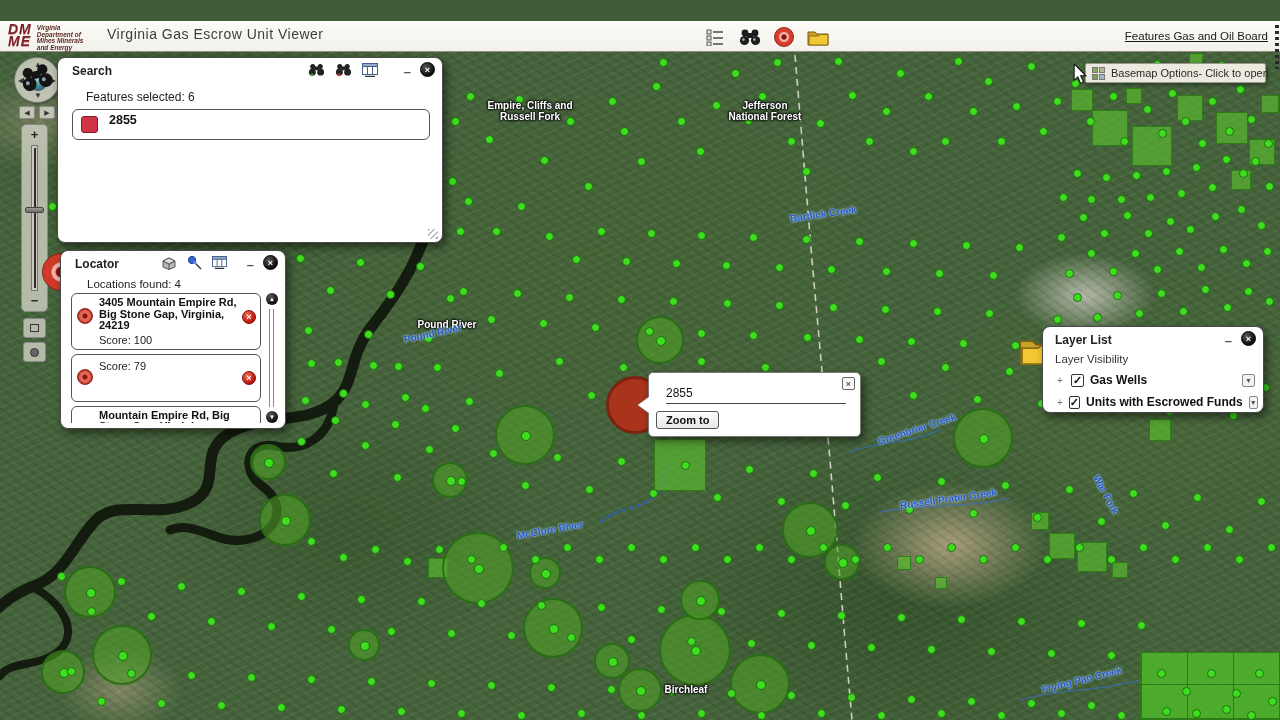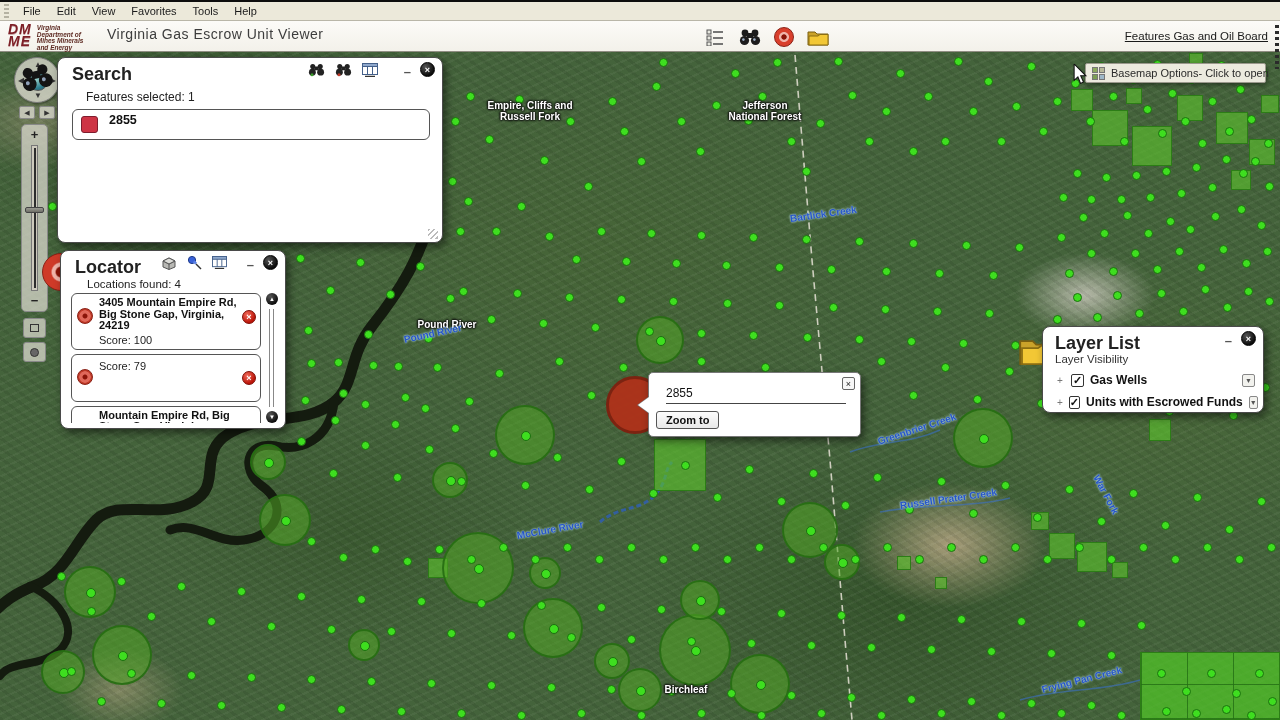--- a/index.html
+++ b/index.html
@@ -49,21 +49,21 @@
       background-image:repeating-linear-gradient(0deg, rgba(35,110,20,.8) 0 1px, transparent 1px 34px),
                        repeating-linear-gradient(90deg, rgba(35,110,20,.8) 0 1px, transparent 1px 46px); }
   .map-label-white { position:absolute; z-index:4; font-size:10px; font-weight:bold; color:#fff; text-align:center; width:86px; line-height:11px;
       text-shadow:-1px 0 2px #111, 1px 0 2px #111, 0 -1px 2px #111, 0 1px 2px #111; }
   .map-label-blue { position:absolute; z-index:4; font-size:10px; font-weight:bold; color:#2756c8; white-space:nowrap;
       text-shadow:0 0 2px #bcd6f0, 0 0 2px #9cc; }
   .selected-marker { position:absolute; z-index:4; border-radius:50%; opacity:.93; }
 
   
   .panel { position:absolute; background:#fff; border:1px solid #4a4a4a; border-radius:8px; box-shadow:3px 4px 9px rgba(0,0,0,.5); z-index:10; }
-  .panel-title { position:absolute; left:14px; top:6px; font-size:18px; font-weight:bold; color:#222; }
+  .panel-title { position:absolute; left:14px; top:6px; font-size:12px; font-weight:bold; color:#222; }
   .win-controls { position:absolute; right:7px; top:4px; display:flex; align-items:center; gap:9px; }
   .min-btn { font-size:13px; font-weight:bold; color:#555; line-height:10px; cursor:pointer; padding-top:4px; }
   .close-btn { width:15px; height:15px; border-radius:50%; background:radial-gradient(circle at 35% 30%, #555, #0c0c0c 70%); color:#fff; font-size:9px; font-weight:bold; display:flex; align-items:center; justify-content:center; cursor:pointer; border:1px solid #000; }
   .panel-tools { position:absolute; top:4px; display:flex; gap:10px; align-items:center; }
   .grip-dots { position:absolute; right:4px; bottom:3px; width:10px; height:10px; background:repeating-linear-gradient(135deg, #bbb 0 1.5px, transparent 1.5px 4px); }
 
   
   .search-panel { left:57px; top:57px; width:386px; height:186px; }
   .search-status { position:absolute; left:28px; top:32px; font-size:12px; color:#222; }
   .search-result-box { position:absolute; left:14px; top:51px; width:358px; height:31px; border:1.5px solid #555; border-radius:6px; background:#fff; }
@@ -129,29 +129,20 @@
   .binoc-widget { position:absolute; left:20px; top:62px; z-index:9; transform:rotate(-14deg); }
   .target-widget { position:absolute; left:42px; top:253px; width:38px; height:38px; border-radius:50%; z-index:9;
       background:radial-gradient(circle, #8a1408 0 18%, #f0b4aa 24% 34%, #cf3a28 40% 74%, #f0988c 78% 100%); border:1px solid #8a2015; }
   .folder-widget { position:absolute; left:1018px; top:334px; z-index:9; }
 </style>
 </head>
 <body>
 
 <div class="stage">
 
-  <div class="menubar">
-    <div class="grip"></div>
-    <span class="menu-item">File</span>
-    <span class="menu-item">Edit</span>
-    <span class="menu-item">View</span>
-    <span class="menu-item">Favorites</span>
-    <span class="menu-item">Tools</span>
-    <span class="menu-item">Help</span>
-  </div>
 
   <div class="header">
     <div class="logo">
       <div class="logo-letters">
         <div>DM</div>
         <div>ME</div>
       </div>
       <div class="logo-org">
         <div>Virginia</div>
         <div>Department of</div>
@@ -677,21 +668,21 @@
         <rect x="0.5" y="0.5" width="15" height="3" fill="#8fa8cc" stroke="#44608a"></rect>
         <line x1="5.5" y1="3.5" x2="5.5" y2="11.5" stroke="#44608a"></line>
           <line x1="10.5" y1="3.5" x2="10.5" y2="11.5" stroke="#44608a"></line>
         <line x1="3" y1="13.5" x2="13" y2="13.5" stroke="#333" stroke-width="1.5"></line>
       </svg>
     </div>
     <div class="win-controls">
       <span class="min-btn">–</span>
       <span class="close-btn">×</span>
     </div>
-    <div class="search-status">Features selected: 1</div>
+    <div class="search-status">Features selected: 6</div>
     <div class="search-result-box">
       <span class="search-result-swatch"></span>
       <span class="search-result-label">2855</span>
     </div>
     <div class="grip-dots"></div>
   </div>
 
   <div class="panel locator-panel">
     <div class="panel-title">Locator</div>
     <div class="panel-tools" style="right:58px;">

